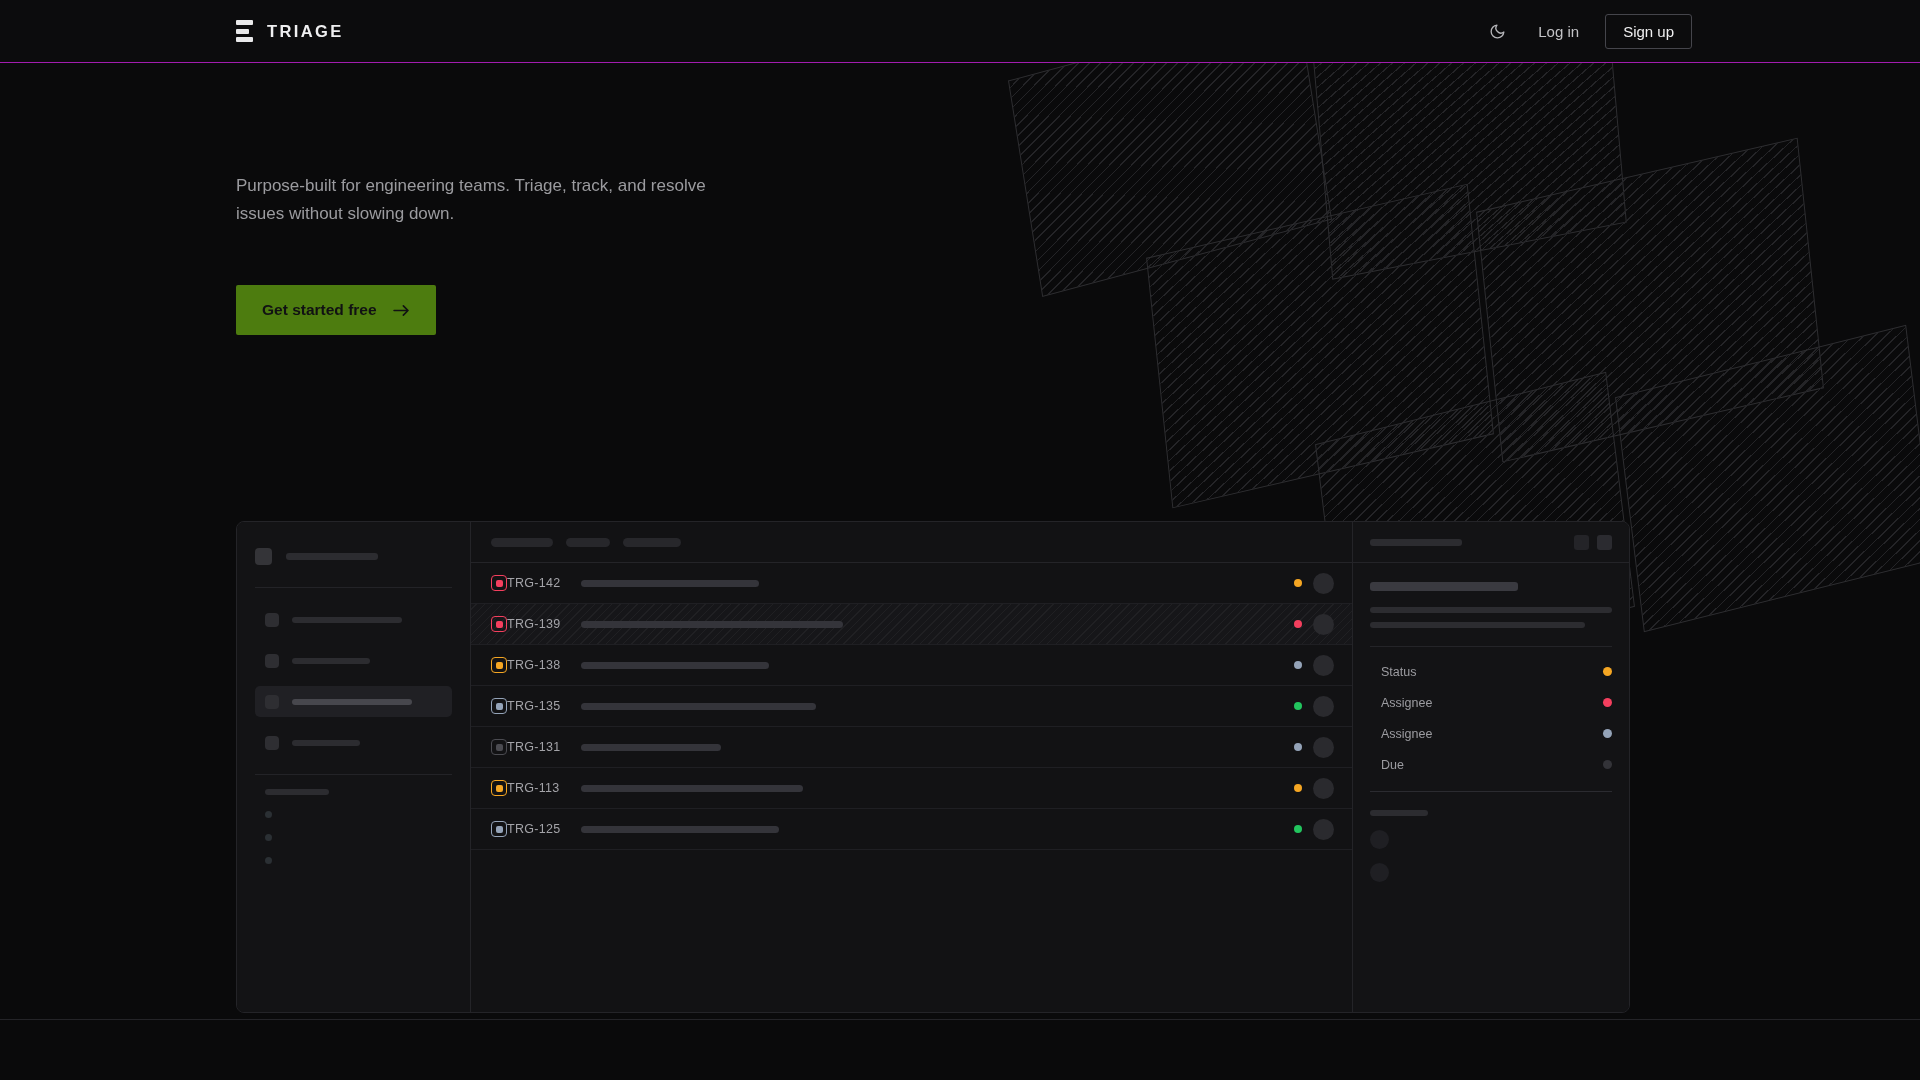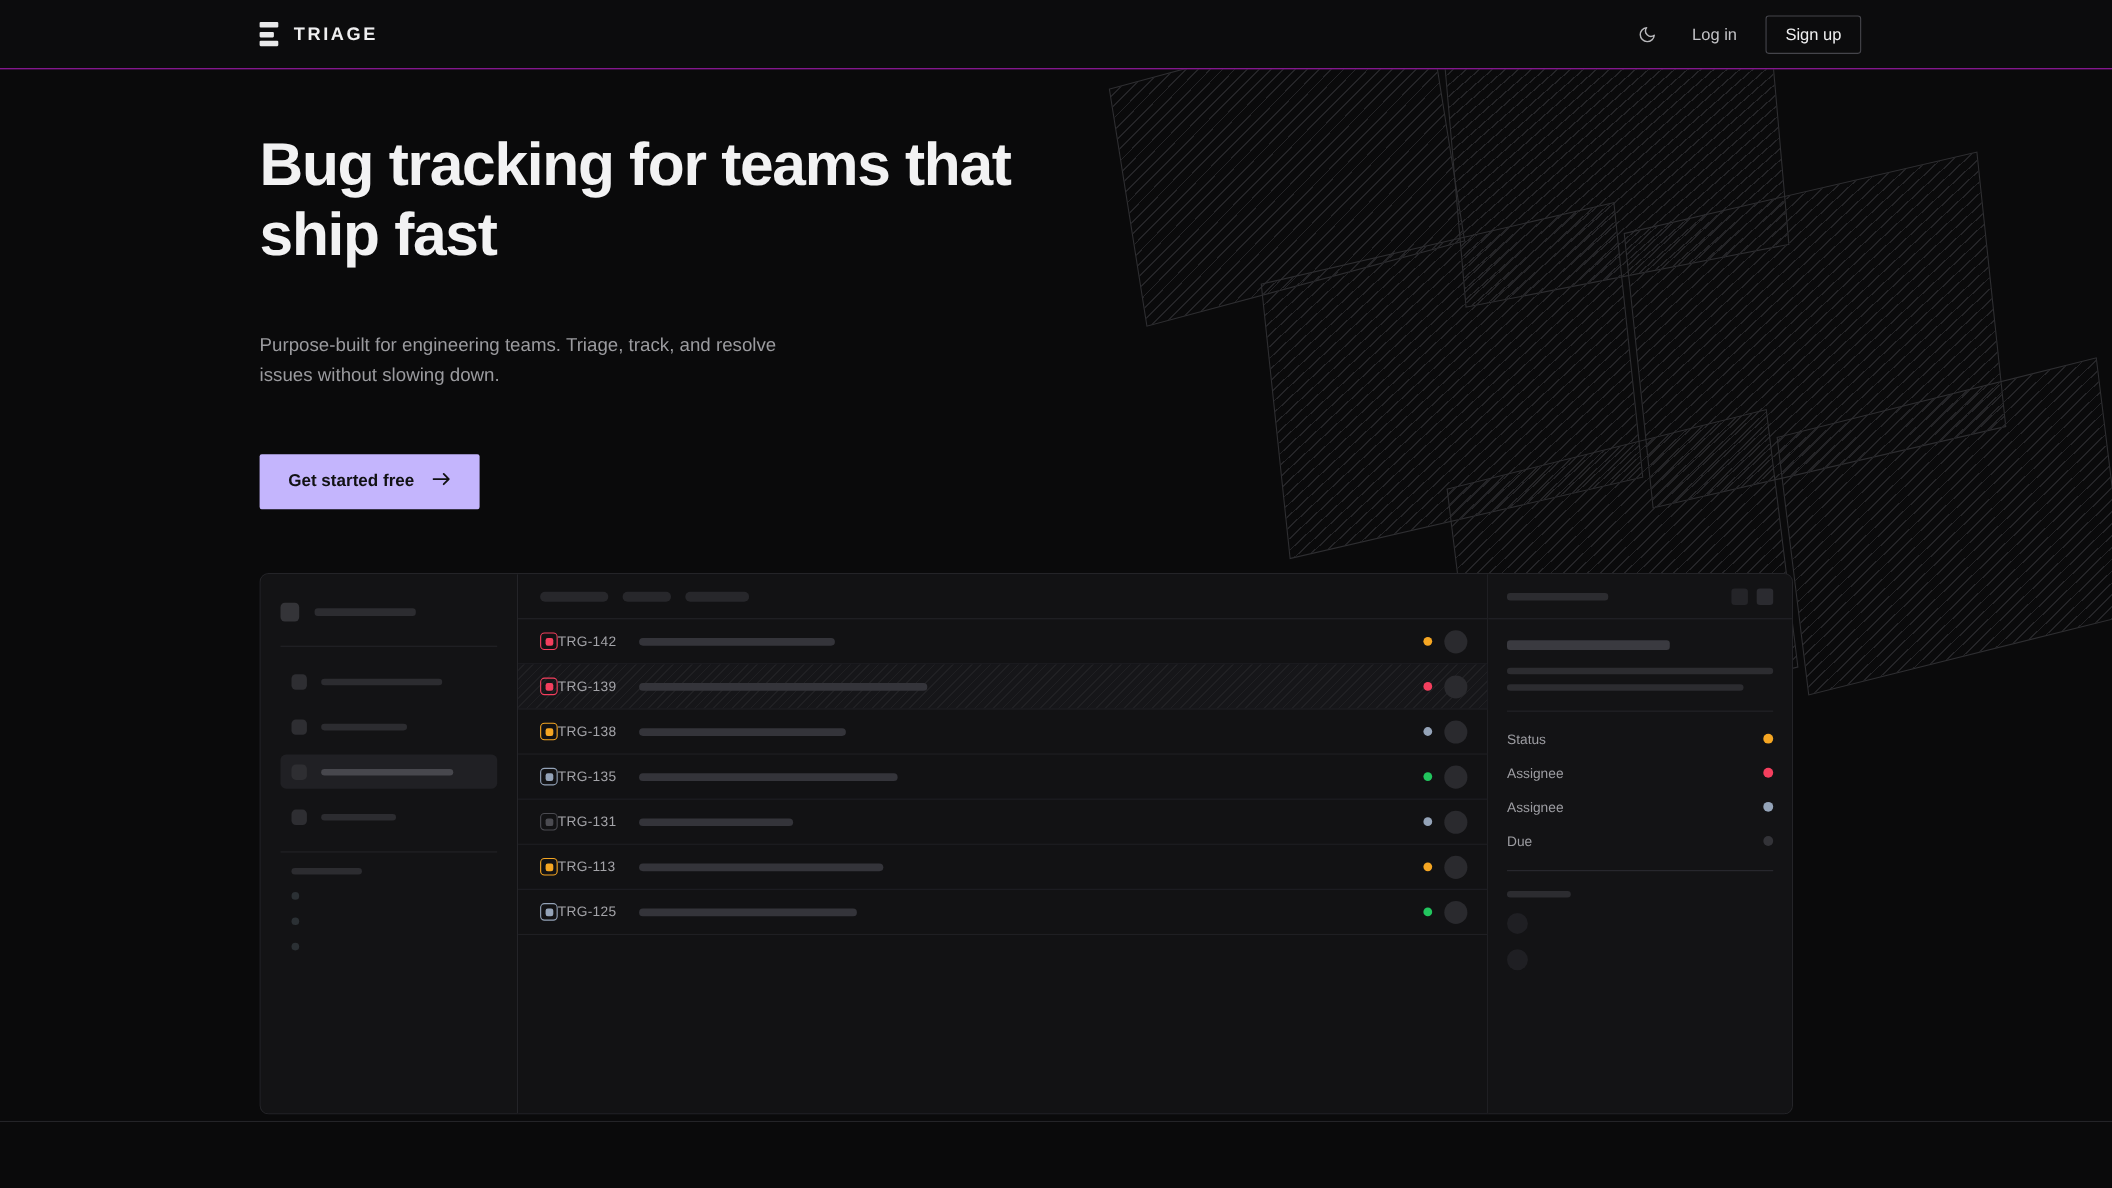--- a/index.html
+++ b/index.html
@@ -66,22 +66,22 @@
   .hero { position:absolute; left:236px; top:118px; z-index:10; }
   .hero-title {
     color:#f2f2f3; font-size:55px; line-height:1.16; font-weight:700;
     letter-spacing:-1.2px; max-width:720px;
   }
   .hero-sub {
     margin-top:54px;
     color:#9b9b9f; font-size:17px; line-height:1.62; max-width:470px;
   }
   .cta {
-    margin-top:58px; display:inline-flex; gap:16px;
-    background:#c4b5fd; color:#111113;
+    margin-top:58px; display:inline-flex; align-items:center; gap:16px;
+    background:#4d7c0f; color:#111113;
     font-size:15.5px; font-weight:700; font-family:inherit;
     padding:16px 26px; border:none; border-radius:2px; cursor:pointer;
   }
   .cta svg { display:block; }
 
   
   .app {
     position:absolute; left:236px; top:521px;
     width:1394px; height:492px;
     background:#111113;
@@ -157,21 +157,21 @@
   .dt-btn { width:15px; height:15px; border-radius:3px; background:#242428; cursor:pointer; }
   .dt-btn.alt { background:#2b2b30; }
   .dt-body { padding:19px 17px 0 17px; }
   .dt-lines { display:flex; flex-direction:column; gap:9px; }
   .dt-rule { height:1px; background:#242428; margin:18px 0 0 0; }
   .meta { padding-top:9px; }
   .meta-row {
     display:flex; align-items:center; justify-content:space-between;
     height:31px;
   }
-  .meta-label { color:#9c9ca1; font-size:12.5px; }
+  .meta-label { color:#9c9ca1; font-size:12.5px;margin-left:11px; }
   .meta-dot { width:9px; height:9px; border-radius:50%; display:block; }
   .dt-rule2 { height:1px; background:#2b2b30; margin:11px 0 0 0; }
   .dt-foot { padding-top:18px; display:flex; flex-direction:column; gap:14px; }
   .dt-foot .circle { width:19px; height:19px; border-radius:50%; background:#1f1f23; }
 
   .bottom-rule {
     position:absolute; left:0; top:1019px; width:1920px; height:1px;
     background:#242428; z-index:5;
   }
 </style>
@@ -203,21 +203,20 @@
   <div class="decor">
     <div class="sheet s1"></div>
     <div class="sheet s2"></div>
     <div class="sheet s3"></div>
     <div class="sheet s4"></div>
     <div class="sheet s5"></div>
     <div class="sheet s6"></div>
   </div>
 
   <div class="hero">
-    <h1 class="hero-title">Bug tracking for teams that ship fast</h1>
     <p class="hero-sub">Purpose-built for engineering teams. Triage, track, and resolve issues without slowing down.</p>
     <button class="cta">
       <span>Get started free</span>
       <svg width="17" height="13" viewBox="0 0 18 14" fill="none" stroke="#111113" stroke-width="1.8" stroke-linecap="round" stroke-linejoin="round">
           <path d="M1 7h15M11 2l5 5-5 5"></path>
         </svg>
     </button>
   </div>
 
   <div class="app">

